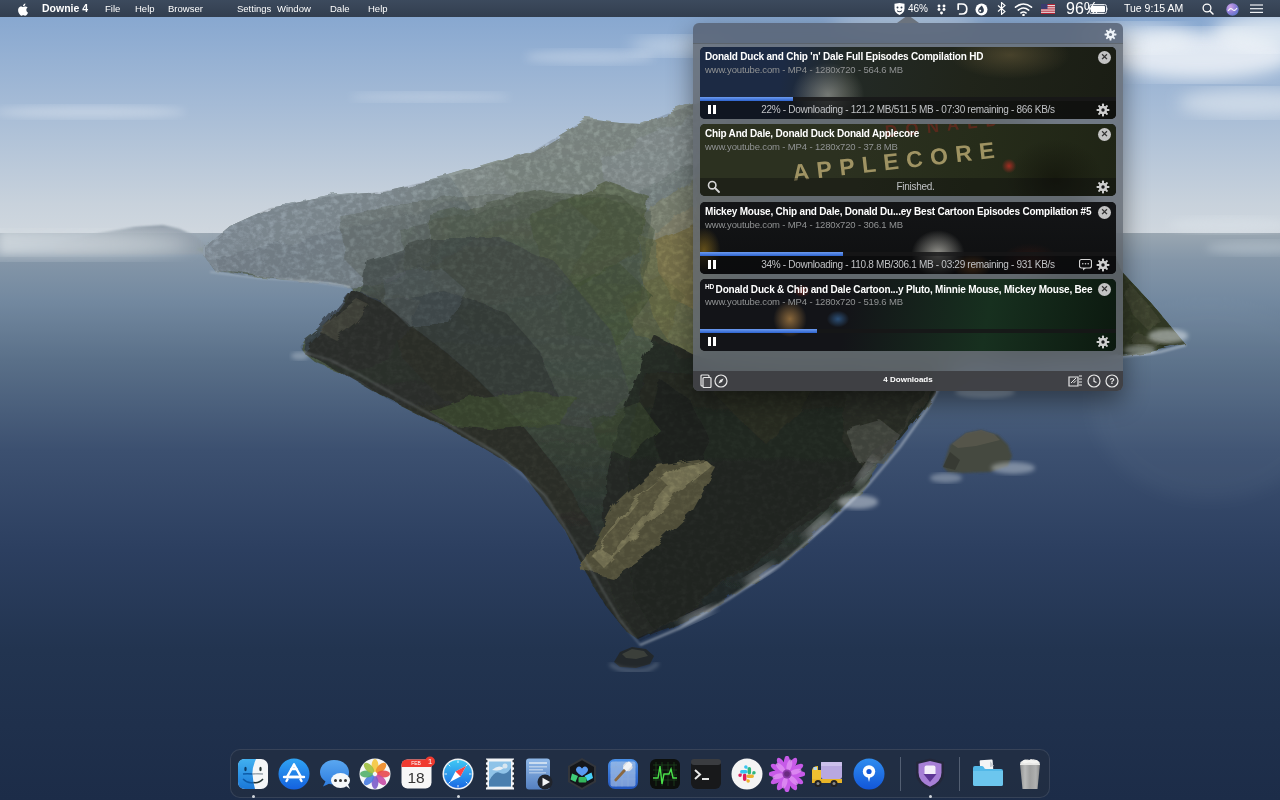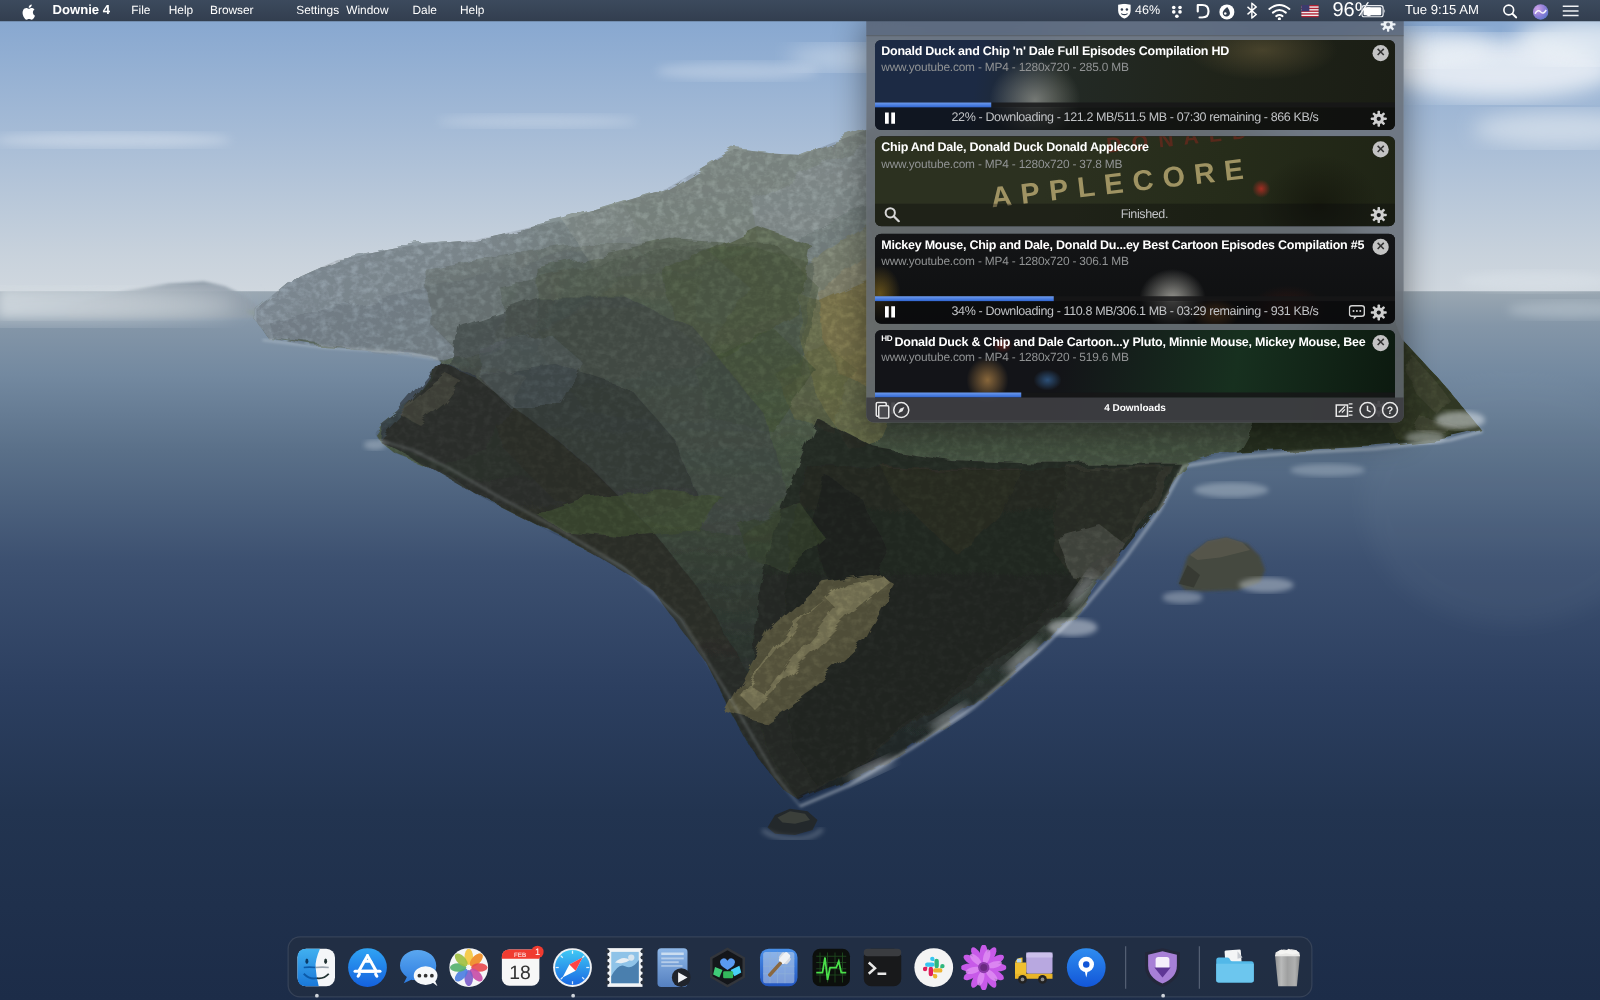--- a/index.html
+++ b/index.html
@@ -4,21 +4,21 @@
 <style>
 * { margin:0; padding:0; box-sizing:border-box; }
 html,body { width:1280px; height:800px; overflow:hidden; background:#223; font-family:"Liberation Sans",sans-serif; }
 #stage { position:relative; width:1280px; height:800px; overflow:hidden; }
 #wall { position:absolute; left:0; top:0; }
 
 #menubar { position:absolute; left:0; top:0; width:1280px; height:17px; background:linear-gradient(#3c4a5d,#323e4f); color:#fff; font-size:9.5px; }
 #menubar span { position:absolute; top:0; line-height:17px; white-space:nowrap; }
 .mb-b { font-weight:bold; }
 
-#popup { position:absolute; left:693px; top:8px; width:430px; height:330px; background:rgba(99,105,114,0.82); backdrop-filter:blur(14px); border-radius:6px; box-shadow:0 10px 26px rgba(0,0,0,0.45); }
+#popup { position:absolute; left:693px; top:23px; width:430px; height:368px; background:rgba(99,105,114,0.82); backdrop-filter:blur(14px); border-radius:6px; box-shadow:0 10px 26px rgba(0,0,0,0.45); }
 #parrow { position:absolute; left:204px; top:-8px; width:0; height:0; border-left:11px solid transparent; border-right:11px solid transparent; border-bottom:8px solid rgba(104,111,122,0.96); }
 .card { position:absolute; left:7px; width:416px; height:72px; border-radius:5px; overflow:hidden; background:#141518; }
 .ct { position:absolute; left:5px; top:4px; font-size:10px; font-weight:bold; color:#fff; white-space:nowrap; letter-spacing:-0.2px; }
 .cs { position:absolute; left:5px; top:16.5px; font-size:9.5px; color:#919394; white-space:nowrap; letter-spacing:-0.15px; }
 .cx { position:absolute; right:5px; top:4px; width:13px; height:13px; border-radius:50%; background:#c3c3c3; color:#333; font-size:9px; font-weight:bold; text-align:center; line-height:13px; }
 .prog { position:absolute; left:0; bottom:18px; width:100%; height:4px; background:rgba(22,22,24,0.85); }
 .prog i { display:block; height:4px; background:linear-gradient(#6d9bef,#2e64cf); }
 .stat { position:absolute; left:0; bottom:0; width:100%; height:18px; background:rgba(10,10,12,0.62); color:#c0c2c5; font-size:10px; text-align:center; line-height:18px; white-space:nowrap; letter-spacing:-0.3px;margin-top:30px; }
 .pause { position:absolute; left:8px; bottom:5px; width:8px; height:9px; border-left:3px solid #fff; border-right:3px solid #fff; }
 .gearb { position:absolute; right:6px; bottom:2px; }
@@ -202,21 +202,21 @@
 <div id="popup">
   <div id="parrow"></div>
   <div style="position:absolute;left:0;top:20px;width:100%;height:1px;background:rgba(60,62,66,0.35);"></div>
   <div style="position:absolute;left:0;top:0;width:100%;height:20px;background:rgba(66,86,122,0.3);border-radius:6px 6px 0 0;"></div>
   <div class="card" style="top:24px;">
     <div style="position:absolute;inset:0;background:
       radial-gradient(52px 46px at 128px 48px, rgba(185,185,175,0.55), rgba(185,185,175,0) 70%),
       radial-gradient(80px 32px at 310px 8px, rgba(112,98,62,0.5), rgba(112,98,62,0) 75%),
       linear-gradient(100deg, #1c2a44 0 85px, #232a26 150px, #20241a 270px, #1a1d14 100%);"></div>
     <div class="ct">Donald Duck and Chip 'n' Dale Full Episodes Compilation HD</div>
-    <div class="cs">www.youtube.com - MP4 - 1280x720 - 285.0 MB</div>
+    <div class="cs">www.youtube.com - MP4 - 1280x720 - 564.6 MB</div>
     <div class="prog">
           <i style="width:93px;"></i>
         </div>
     <div class="stat">22% - Downloading - 121.2 MB/511.5 MB - 07:30 remaining - 866 KB/s</div>
     <div class="pause"></div>
     <svg class="gearb" width="14" height="14" viewBox="0 0 14 14">
           <g fill="#cfcfcf">
             <circle cx="7" cy="7" r="4.2"></circle>
             <g>
               <rect x="6" y="0.6" width="2" height="3" rx="0.6"></rect>

